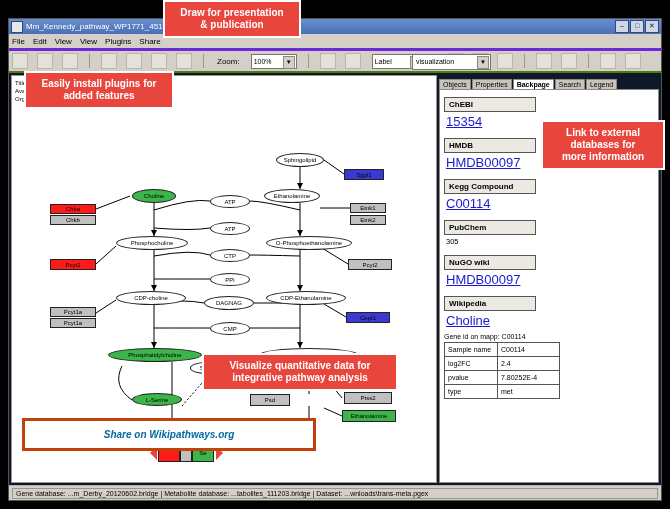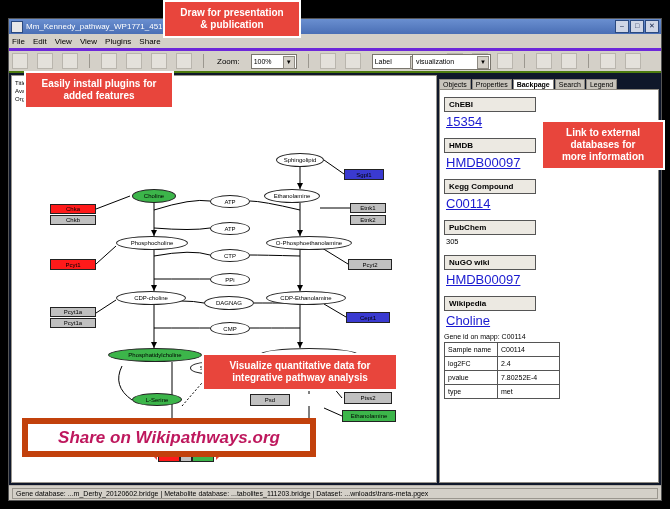--- a/index.html
+++ b/index.html
@@ -294,23 +294,23 @@
     font-size: 10px;
     line-height: 12px;
     text-align: center;
     border: 2px solid #fff;
     padding: 5px 7px;
     box-sizing: border-box;
     z-index: 40;
   }
   .callout.wiki {
     background: #fff;
-    color: #be185d;
-    border: 6px solid #c2410c;
-    font-size: 17px;
+    color: #0369a1;
+    border: 3px solid #c2410c;
+    font-size: 10px;
     font-style: italic;
     line-height: 17px;
   }
   svg.ov { position: absolute; left: 0; top: 0; pointer-events: none; }
 </style>
 </head>
 <body>
 
 <div id="app">
 

